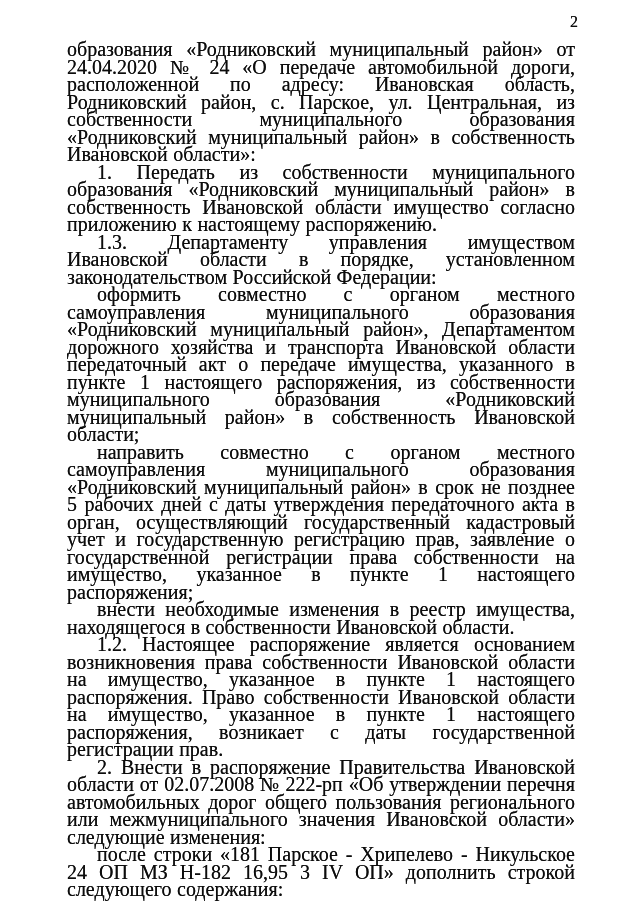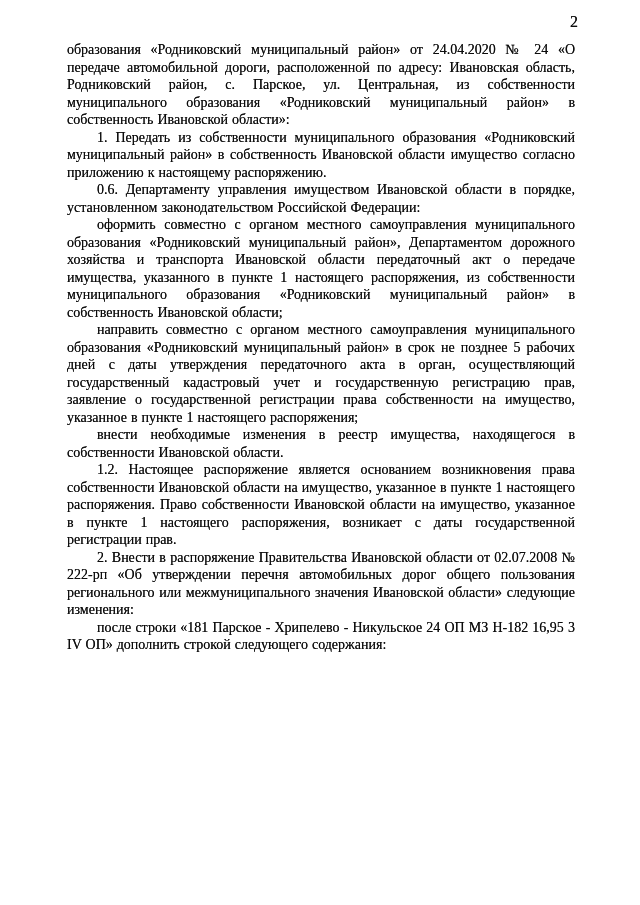--- a/index.html
+++ b/index.html
@@ -28,21 +28,21 @@
     line-height: 18px;
     color: #0c0c0c;
     text-shadow: 0 0 0.4px rgba(0,0,0,0.75);
   }
   .content {
     position: absolute;
     top: 41px;
     left: 67px;
     width: 508px;
     text-align: justify;
-    font-size: 14px;
+    font-size: 20px;
     line-height: 17.5px;
     text-shadow: 0 0 0.4px rgba(0,0,0,0.75);
     word-spacing: 0.5px;
   }
   .content p {
     margin: 0;
     padding: 0;
   }
   .content p.indent {
     text-indent: 30px;
@@ -51,21 +51,21 @@
 </head>
 <body>
 
 <div class="page">
 
   <div class="page-number">2</div>
 
   <div class="content">
     <p class="para">образования «Родниковский муниципальный район» от 24.04.2020 № 24 «О передаче автомобильной дороги, расположенной по адресу: Ивановская область, Родниковский район, с. Парское, ул. Центральная, из собственности муниципального образования «Родниковский муниципальный район» в собственность Ивановской области»:</p>
     <p class="para indent">1. Передать из собственности муниципального образования «Родниковский муниципальный район» в собственность Ивановской области имущество согласно приложению к настоящему распоряжению.</p>
-    <p class="para indent">0.6. Департаменту управления имуществом Ивановской области в порядке, установленном законодательством Российской Федерации:</p>
+    <p class="para indent">1.3. Департаменту управления имуществом Ивановской области в порядке, установленном законодательством Российской Федерации:</p>
     <p class="para indent">оформить совместно с органом местного самоуправления муниципального образования «Родниковский муниципальный район», Департаментом дорожного хозяйства и транспорта Ивановской области передаточный акт о передаче имущества, указанного в пункте 1 настоящего распоряжения, из собственности муниципального образования «Родниковский муниципальный район» в собственность Ивановской области;</p>
     <p class="para indent">направить совместно с органом местного самоуправления муниципального образования «Родниковский муниципальный район» в срок не позднее 5 рабочих дней с даты утверждения передаточного акта в орган, осуществляющий государственный кадастровый учет и государственную регистрацию прав, заявление о государственной регистрации права собственности на имущество, указанное в пункте 1 настоящего распоряжения;</p>
     <p class="para indent">внести необходимые изменения в реестр имущества, находящегося в собственности Ивановской области.</p>
     <p class="para indent">1.2. Настоящее распоряжение является основанием возникновения права собственности Ивановской области на имущество, указанное в пункте 1 настоящего распоряжения. Право собственности Ивановской области на имущество, указанное в пункте 1 настоящего распоряжения, возникает с даты государственной регистрации прав.</p>
     <p class="para indent">2. Внести в распоряжение Правительства Ивановской области от 02.07.2008 № 222-рп «Об утверждении перечня автомобильных дорог общего пользования регионального или межмуниципального значения Ивановской области» следующие изменения:</p>
     <p class="para indent">после строки «181 Парское - Хрипелево - Никульское 24 ОП МЗ Н-182 16,95 3 IV ОП» дополнить строкой следующего содержания:</p>
   </div>
 
 </div>
 

